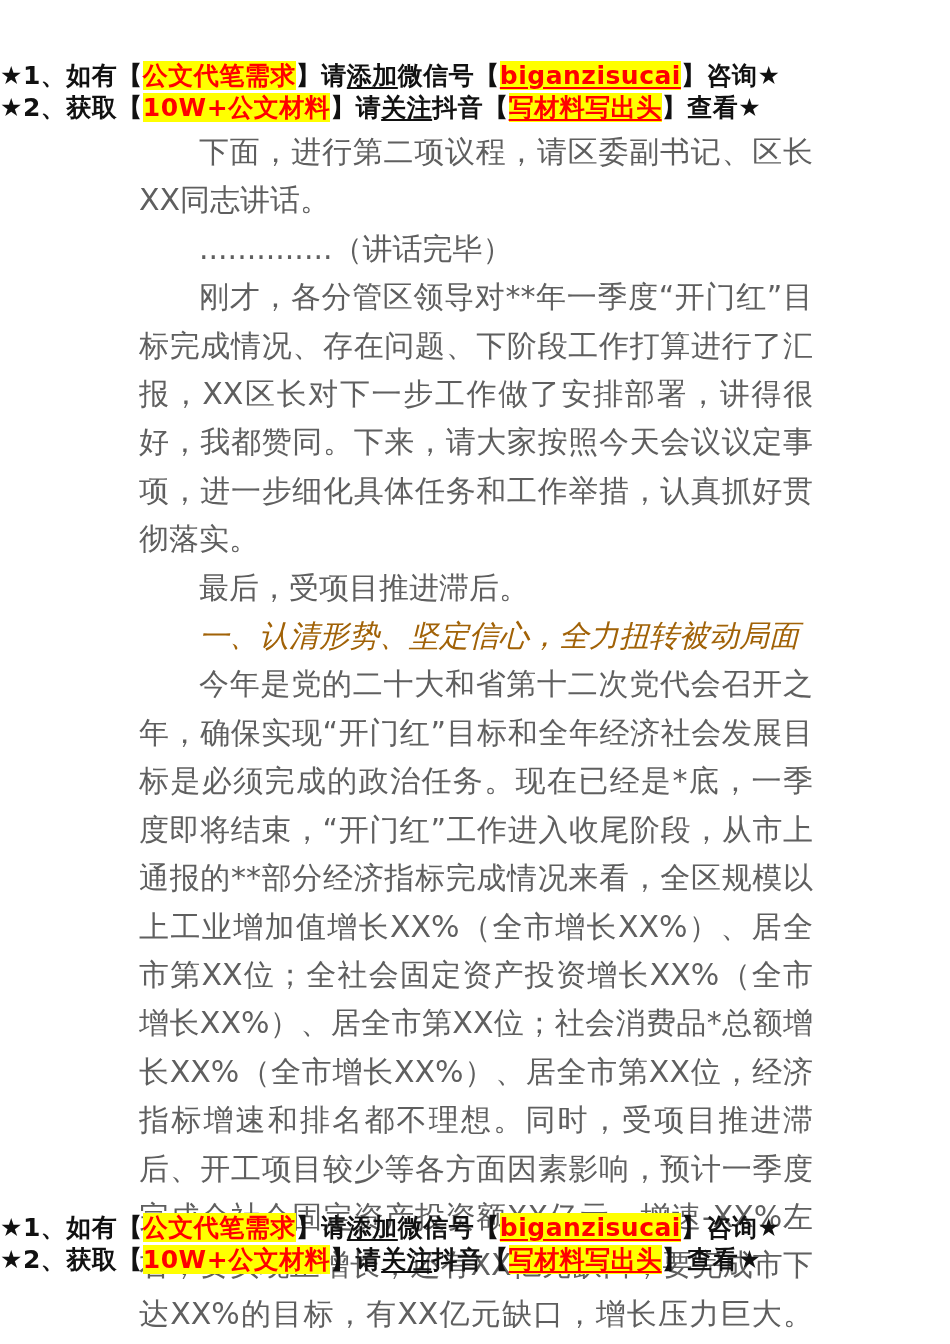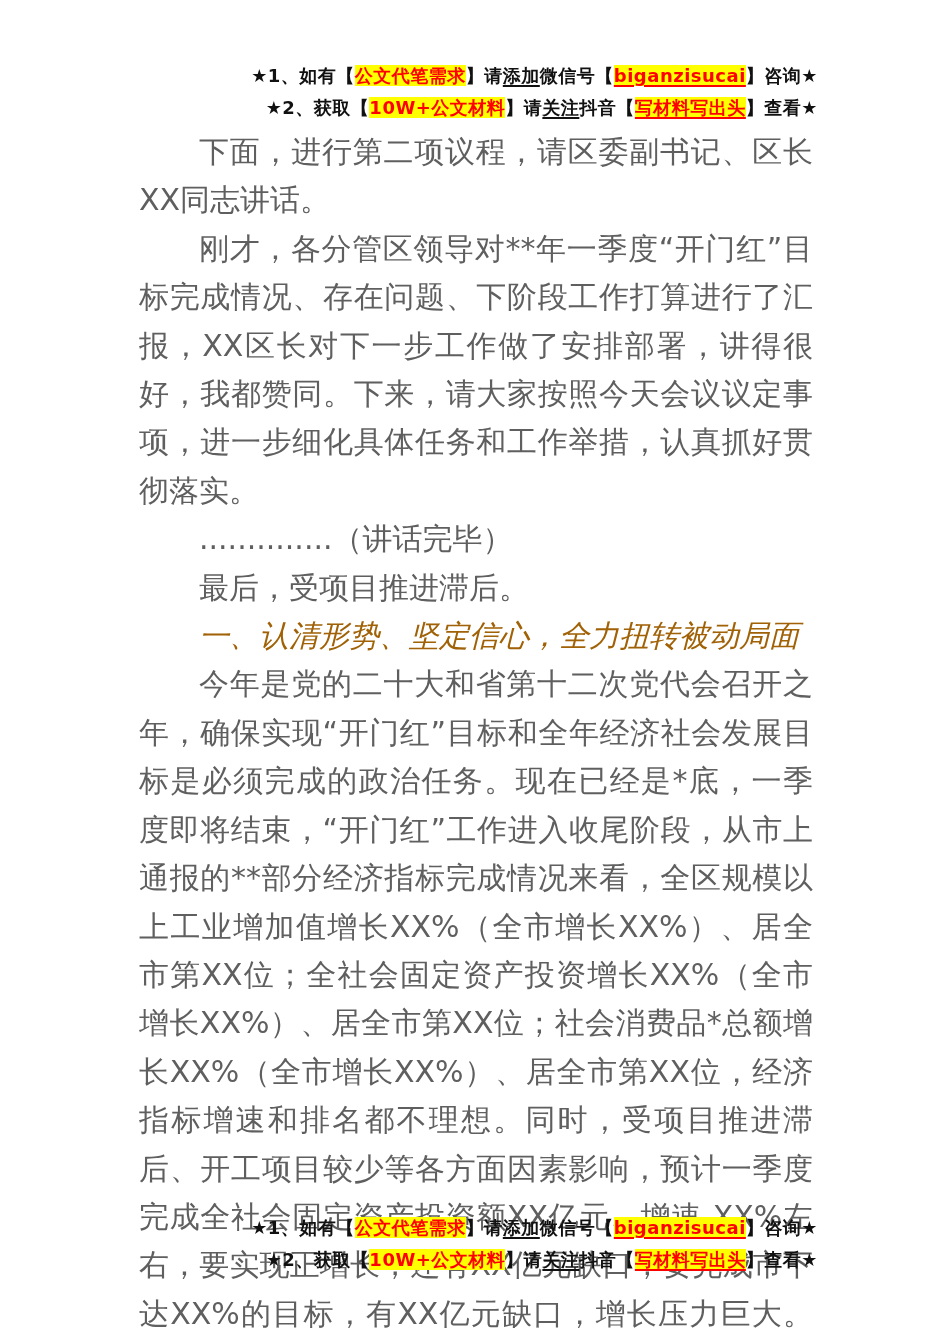--- a/index.html
+++ b/index.html
@@ -14,23 +14,23 @@
     height: 1344px;
     background: #ffffff;
     overflow: hidden;
     margin: 0 auto;
   }
   
   .ad {
     position: absolute;
     left: 0;
     width: 818px;
-    text-align: right;
+    text-align: left;
     font-weight: bold;
-    font-size: 18px;
+    font-size: 25px;
     line-height: 32px;
     color: #111111;
     letter-spacing: 0.5px;
   }
   .ad-top { top: 60px; }
   .ad-bottom { top: 1212px; }
   .seg-plain { color: #111111; }
   .seg-hl {
     background: #ffff00;
     color: #ff0000;
@@ -73,22 +73,22 @@
 </head>
 <body>
 
 <div class="page">
   <div class="ad ad-top">
       <div class="ad-line"><span class="seg-plain">★1、如有【</span><span class="seg-hl">公文代笔需求</span><span class="seg-plain">】请</span><span class="seg-u">添加</span><span class="seg-plain">微信号【</span><span class="seg-hl_u">biganzisucai</span><span class="seg-plain">】咨询★</span></div>
       <div class="ad-line"><span class="seg-plain">★2、获取【</span><span class="seg-hl">10W+公文材料</span><span class="seg-plain">】请</span><span class="seg-u">关注</span><span class="seg-plain">抖音【</span><span class="seg-hl_u">写材料写出头</span><span class="seg-plain">】查看★</span></div>
     </div>
   <div class="content">
       <p class="para">下面，进行第二项议程，请区委副书记、区长XX同志讲话。</p>
+      <p class="para">..............（讲话完毕）</p>
       <p class="para">刚才，各分管区领导对**年一季度“开门红”目标完成情况、存在问题、下阶段工作打算进行了汇报，XX区长对下一步工作做了安排部署，讲得很好，我都赞同。下来，请大家按照今天会议议定事项，进一步细化具体任务和工作举措，认真抓好贯彻落实。</p>
-      <p class="para">..............（讲话完毕）</p>
       <p class="para">最后，受项目推进滞后。</p>
       <p class="heading">一、认清形势、坚定信心，全力扭转被动局面</p>
       <p class="para">今年是党的二十大和省第十二次党代会召开之年，确保实现“开门红”目标和全年经济社会发展目标是必须完成的政治任务。现在已经是*底，一季度即将结束，“开门红”工作进入收尾阶段，从市上通报的**部分经济指标完成情况来看，全区规模以上工业增加值增长XX%（全市增长XX%）、居全市第XX位；全社会固定资产投资增长XX%（全市增长XX%）、居全市第XX位；社会消费品*总额增长XX%（全市增长XX%）、居全市第XX位，经济指标增速和排名都不理想。同时，受项目推进滞后、开工项目较少等各方面因素影响，预计一季度完成全社会固定资产投资额XX亿元、增速-XX%左右，要实现正增长，还有XX亿元缺口；要完成市下达XX%的目标，有XX亿元缺口，增长压力巨大。服务业（预计一季度完成增速XX%、区级下达目标为XX%）、社消*经济指标受企业支撑力度不够、消费市场低迷等影响，难以达到预期目标，要支撑市上下达一季度地区生产总值增长XX%的“开门红”目标任务还</p>
     </div>
   <div class="ad ad-bottom">
       <div class="ad-line"><span class="seg-plain">★1、如有【</span><span class="seg-hl">公文代笔需求</span><span class="seg-plain">】请</span><span class="seg-u">添加</span><span class="seg-plain">微信号【</span><span class="seg-hl_u">biganzisucai</span><span class="seg-plain">】咨询★</span></div>
       <div class="ad-line"><span class="seg-plain">★2、获取【</span><span class="seg-hl">10W+公文材料</span><span class="seg-plain">】请</span><span class="seg-u">关注</span><span class="seg-plain">抖音【</span><span class="seg-hl_u">写材料写出头</span><span class="seg-plain">】查看★</span></div>
     </div>
 </div>
 

